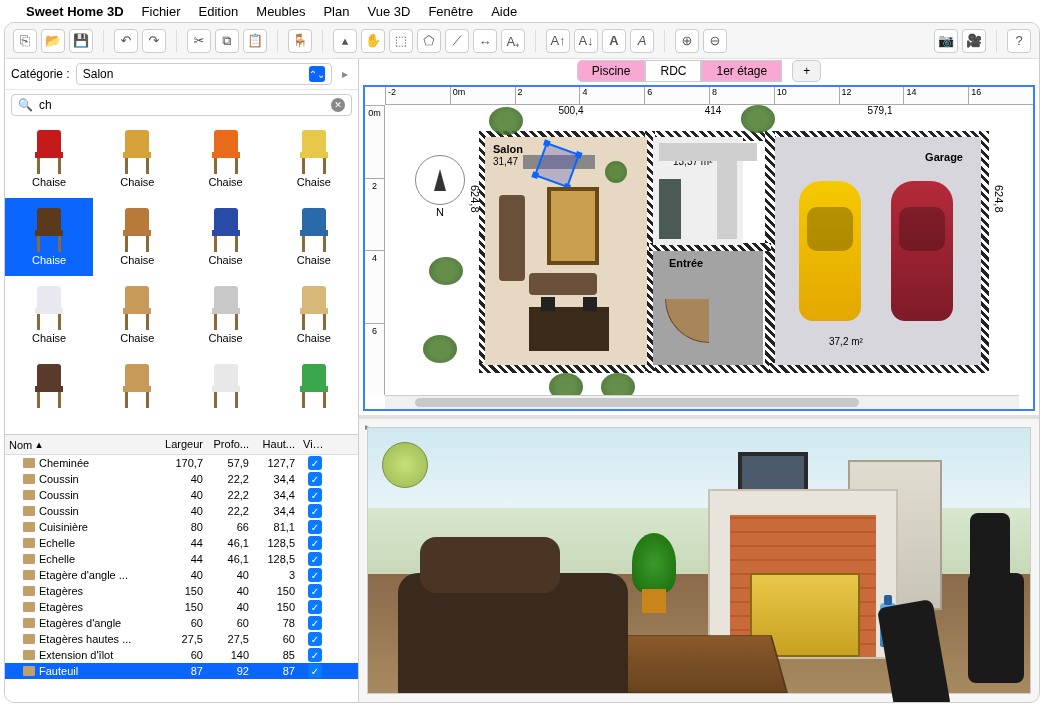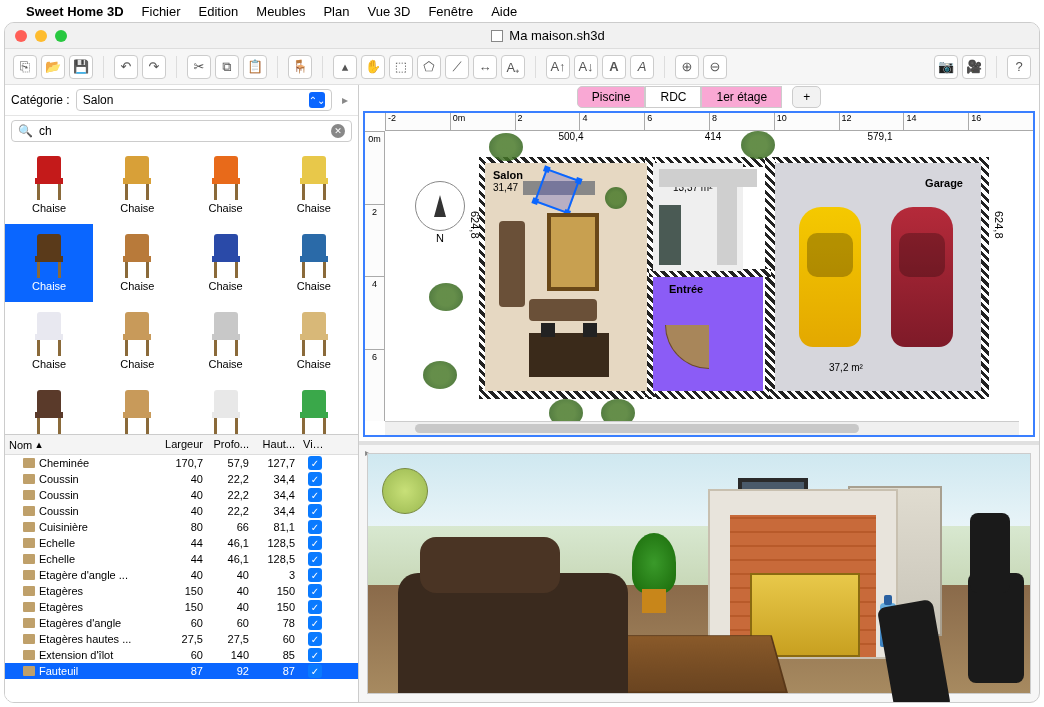--- a/index.html
+++ b/index.html
@@ -90,21 +90,21 @@
 
 .house { position: absolute; top: 22px; left: 100px; width: 506px; height: 262px; }
 .wall { position: absolute; background: repeating-linear-gradient(45deg,#222,#222 3px,#fff 3px,#fff 6px); }
 .room { position: absolute; border: 6px solid transparent; }
 .roomlabel { position: absolute; font-size: 11px; font-weight: 600; white-space: nowrap; }
 .roomarea { font-size: 10px; font-weight: 400; }
 .dim { position: absolute; font-size: 10px; text-align: center; }
 
 .salon { left: 0; top: 10px; width: 162px; height: 228px; background: #e6d8c2; }
 .cuisine { left: 168px; top: 10px; width: 90px; height: 108px; background: #efefef; }
-.entree { left: 168px; top: 124px; width: 110px; height: 114px; background: #8b5cf6; }
+.entree { left: 168px; top: 124px; width: 110px; height: 114px; background: #a3a3a3; }
 .garage { left: 290px; top: 10px; width: 206px; height: 228px; background: #d6d6dc; }
 
 .car { position: absolute; width: 62px; height: 140px; border-radius: 22px 22px 14px 14px; }
 .car::before { content: ""; position: absolute; top: 26px; left: 8px; right: 8px; height: 44px; background: rgba(0,0,0,0.25); border-radius: 10px; }
 .car.yellow { background: linear-gradient(#f5c900,#e3a800); left: 18px; top: 38px; }
 .car.red { background: linear-gradient(#b52a3a,#7e1a28); left: 110px; top: 38px; }
 
 .compass { position: absolute; left: 30px; top: 50px; width: 50px; height: 50px; border: 1px solid #888; border-radius: 50%; display: flex; align-items: center; justify-content: center; }
 .compass::after { content: "N"; position: absolute; bottom: -14px; font-size: 11px; }
 .compass .needle { width: 0; height: 0; border-left: 6px solid transparent; border-right: 6px solid transparent; border-bottom: 22px solid #333; }
@@ -161,31 +161,20 @@
   <span>Fichier</span>
   <span>Edition</span>
   <span>Meubles</span>
   <span>Plan</span>
   <span>Vue 3D</span>
   <span>Fenêtre</span>
   <span>Aide</span>
 </div>
 
 <div class="window">
-  <div class="titlebar">
-    <div class="traffic">
-      <span class="t-red"></span>
-      <span class="t-yel"></span>
-      <span class="t-grn"></span>
-    </div>
-    <div class="titlecenter">
-      <span class="titleicon"></span>
-      <span>Ma maison.sh3d</span>
-    </div>
-  </div>
 
   <div class="toolbar">
     <div class="btn">⎘</div>
     <div class="btn">📂</div>
     <div class="btn">💾</div>
     <div class="sep"></div>
     <div class="btn">↶</div>
     <div class="btn">↷</div>
     <div class="sep"></div>
     <div class="btn">✂</div>

